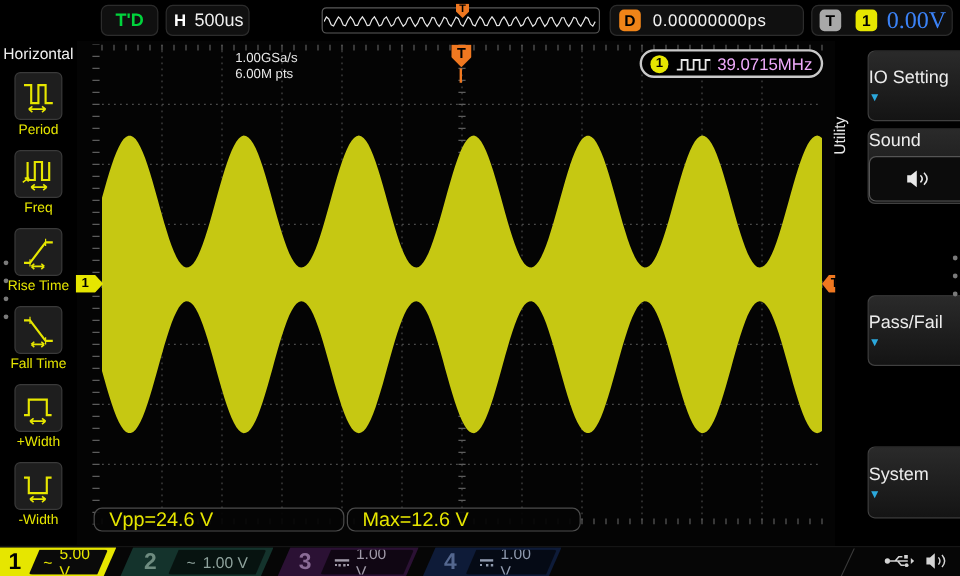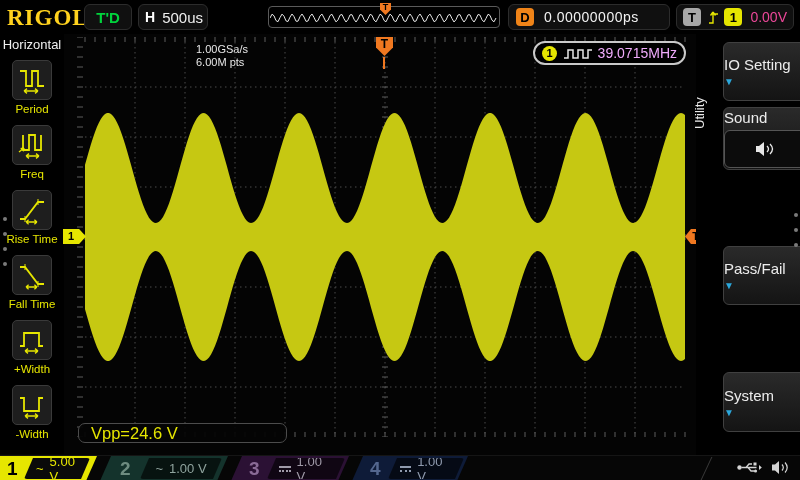--- a/index.html
+++ b/index.html
@@ -24,21 +24,21 @@
       clip-path:polygon(0 0,100% 0,100% 55%,50% 100%,0 55%);color:#000;font-weight:bold;
       font-size:9px;text-align:center;line-height:9px;}
   .d-box{left:508px;width:162px;padding:0 7px;gap:10px;}
   .badge{width:18px;height:18px;border-radius:4px;display:flex;align-items:center;
          justify-content:center;font-weight:bold;font-size:13px;color:#000;flex:0 0 auto;}
   .d-badge{background:#f08418;}
   .d-val{color:#f2f2f2;font-size:14px;letter-spacing:.5px;}
   .t-box{left:676px;width:118px;padding:0 6px;gap:6px;}
   .t-badge{background:#a8a8a8;}
   .one-badge{background:#e6e600;}
-  .t-val{color:#ec4899;font-size:14px;margin-left:2px;}
+  .t-val{color:#3b82f6;font-size:20px;margin-left:2px;font-family:Liberation Serif, serif;}
 
   
   .lmenu{position:absolute;left:0;top:34px;width:64px;height:420px;background:#000;}
   .lmenu-title{position:absolute;left:0;top:3px;width:64px;text-align:center;color:#f0f0f0;font-size:13px;}
   .litem{position:absolute;left:0;width:64px;text-align:center;}
   .lbtn{position:absolute;left:12px;top:0;width:40px;height:40px;background:#1e1e1e;
         border:1px solid #3a3a3a;border-radius:5px;display:flex;align-items:center;justify-content:center;box-sizing:border-box;}
   .llab{position:absolute;left:-3px;top:43px;width:70px;color:#e6e600;font-size:11.5px;}
   .dotcol{position:absolute;width:5px;}
   .dotcol i{display:block;width:4px;height:4px;border-radius:50%;background:#7a7a7a;margin:11px 0;}
@@ -96,21 +96,20 @@
   .dcic b{display:block;height:0;border-top:2px dotted currentColor;}
   .diagsep{position:absolute;left:706px;top:1px;width:1px;height:23px;background:#3a3a3a;transform:skewX(-25deg);}
   .sicons{position:absolute;right:10px;top:3px;display:flex;gap:8px;align-items:center;}
 </style>
 </head>
 <body>
 
 <div id="screen">
 
   <div class="topbar">
-    <div class="logo">RIGOL</div>
     <div class="tbox td-box">T'D</div>
     <div class="tbox h-box">
       <span class="h-label">H</span>
       <span class="h-val">500us</span>
     </div>
     <div class="sa-box">
       <div>1.00GSa/s</div>
       <div>6.00M pts</div>
     </div>
     <div class="tbox thumb">
@@ -222,20 +221,21 @@
 
   <div class="freqbox">
     <span class="freq-badge">1</span>
     <svg width="40" height="13">
       <path d="M1,11 h4 v-8 h5 v8 h5 v-8 h5 v8 h5 v-8 h5 v8 h5 v-8" fill="none" stroke="#e8e8e8" stroke-width="1.5"></path>
     </svg>
     <span class="freq-val">39.0715MHz</span>
   </div>
 
   <div class="meas meas1">Vpp=24.6 V</div>
+  <div class="meas meas2">Max=12.6 V</div>
 
   <div class="rmenu">
     <div class="utility">Utility</div>
 
     <div class="rbtn" style="top:8px;height:59px">
       <span>IO Setting</span>
       <span class="tri" style="color:#2ba8dc">▼</span>
     </div>
 
     <div class="rbtn" style="top:73px;height:63px;justify-content:flex-start;padding-top:1px">

